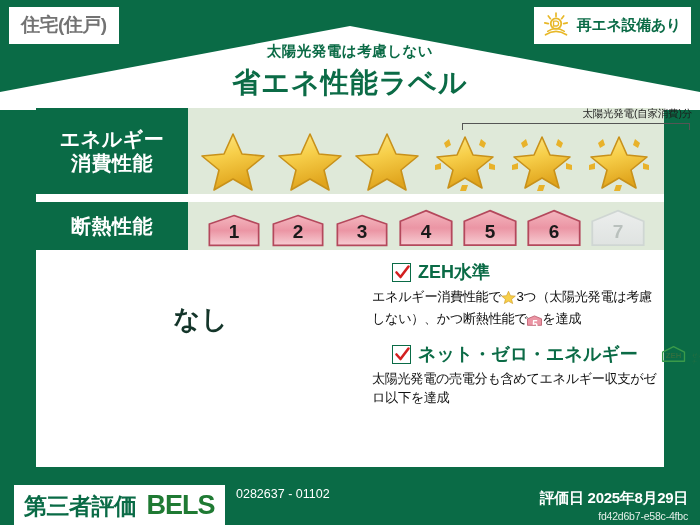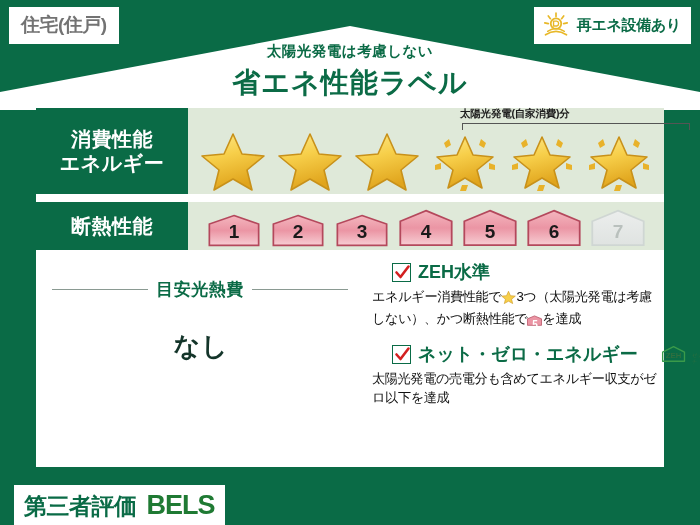--- a/index.html
+++ b/index.html
@@ -123,22 +123,22 @@
   .star-cell { position: relative; width: 68px; height: 62px; }
   .star-cell svg { position: absolute; left: 0; top: 0; width: 68px; height: 62px; }
 
   
   .solar-bracket {
     position: absolute;
     left: 272px; top: 0px; width: 232px; height: 22px;
   }
   .solar-bracket .sb-text {
     position: absolute; left: 0; right: 0; top: -1px;
-    text-align: left;
-    font-size: 10.5px; color: #1d1d1d; font-weight: bold;
+    text-align: right;
+    font-size: 10.5px; color: #1d1d1d; font-weight: normal;
     letter-spacing: -0.2px;
   }
   .solar-bracket .sb-line {
     position: absolute; left: 2px; right: 2px; top: 15px; height: 7px;
     border: 1px solid #555; border-bottom: none;
   }
 
   
   .houses-wrap {
     position: absolute;
@@ -173,21 +173,21 @@
   .cost-header {
     display: flex; align-items: center; gap: 8px;
     margin-top: 20px; padding: 0 8px 0 16px;
   }
   .cost-header .ch-line { flex: 1 1 auto; height: 1px; background: #8a9a92; }
   .cost-header .ch-text {
     font-size: 17px; font-weight: bold; color: #0b6b46;
     letter-spacing: 0.5px; white-space: nowrap;
   }
   .cost-value {
-    margin-top: 28px;
+    margin-top: 44px;
     text-align: center;
     font-size: 26px; font-weight: bold; color: #14352a;
     letter-spacing: 1px;
     padding-left: 10px;
   }
 
   .lower-right {
     position: absolute; left: 336px; top: 2px; width: 292px;
   }
   .crit-block { margin-bottom: 10px; }
@@ -291,22 +291,22 @@
 
   <div class="title-block">
     <div class="title-sub">太陽光発電は考慮しない</div>
     <div class="title-main">省エネ性能ラベル</div>
   </div>
 
   <div class="content">
 
     <div class="perf-row row-energy">
       <div class="row-label">
+        <span>エネルギー</span>
         <span>消費性能</span>
-        <span>エネルギー</span>
       </div>
       <div class="row-body">
 
         <div class="solar-bracket">
           <div class="sb-text">太陽光発電(自家消費)分</div>
           <div class="sb-line"></div>
         </div>
 
         <div class="stars-wrap">
 
@@ -440,25 +440,20 @@
             <span class="hb-num">7</span>
           </div>
 
         </div>
       </div>
     </div>
 
     <div class="lower">
 
       <div class="lower-left">
-        <div class="cost-header">
-          <span class="ch-line"></span>
-          <span class="ch-text">目安光熱費</span>
-          <span class="ch-line"></span>
-        </div>
         <div class="cost-value">なし</div>
       </div>
 
       <div class="lower-right">
 
         <div class="crit-block">
           <div class="crit-head">
             <span class="checkbox">
               <svg viewBox="0 0 17 17">
                 <polyline points="2.5,8.5 6.5,13 14.5,2.5" fill="none" stroke="#d32020" stroke-width="2.6" stroke-linecap="round" stroke-linejoin="round"></polyline>
@@ -496,15 +491,20 @@
 
       </div>
     </div>
   </div>
 
   <div class="footer">
     <div class="bels-box">
       <span class="bels-jp">第三者評価</span>
       <span class="bels-en">BELS</span>
     </div>
+    <div class="bels-num">0282637 - 01102</div>
+    <div class="foot-right">
+      <div class="eval-date">評価日 2025年8月29日</div>
+      <div class="eval-hash">fd42d6b7-e58c-4fbc</div>
+    </div>
   </div>
 
 </div>
 
 </body></html>

